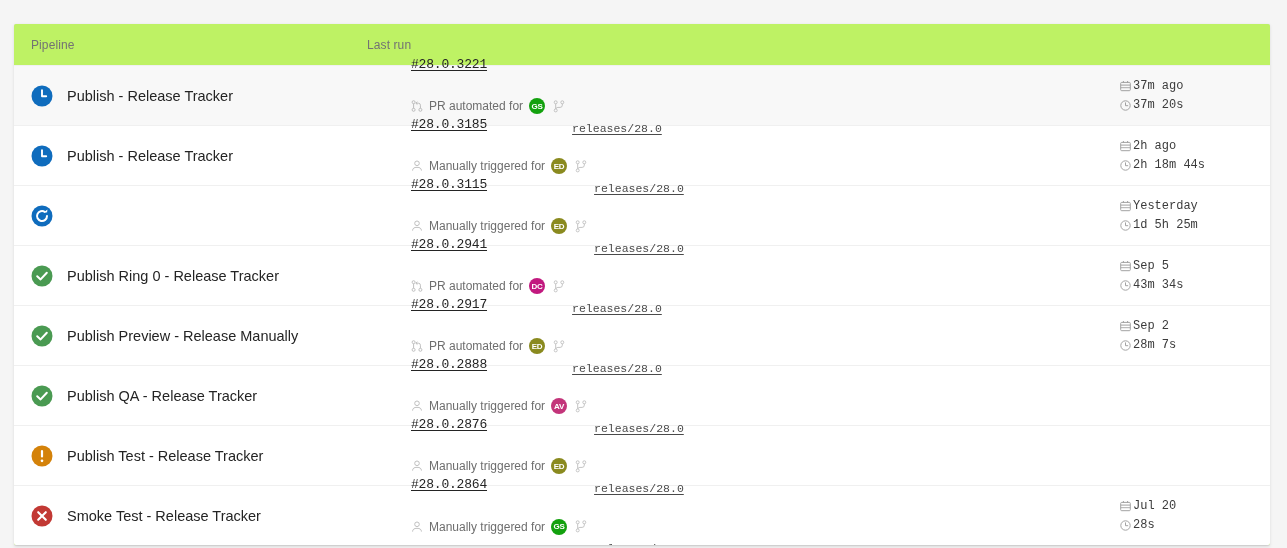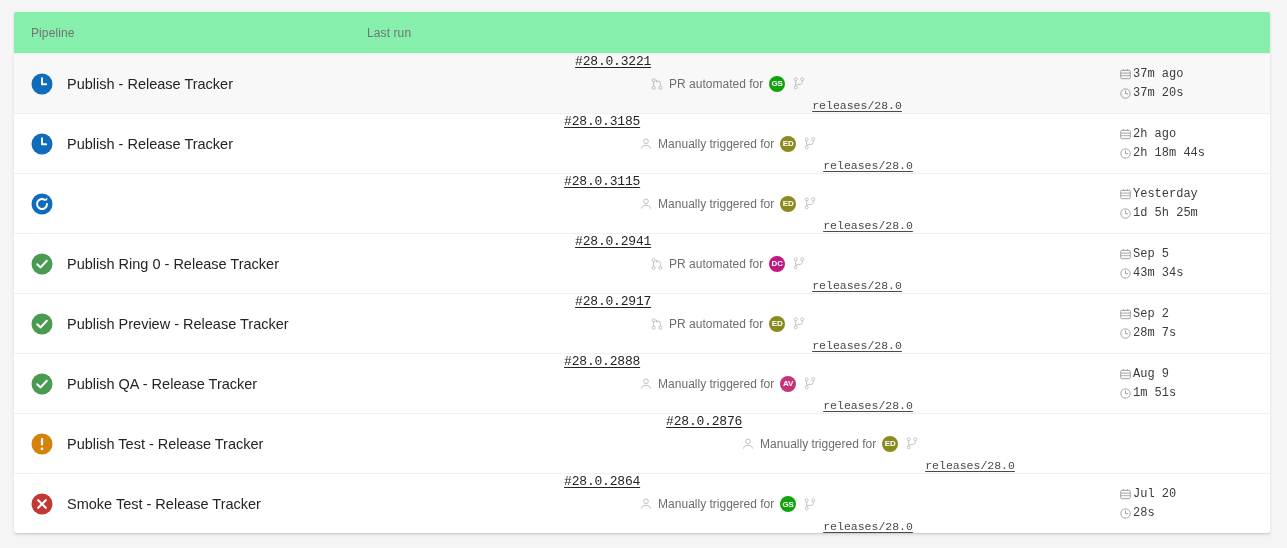--- a/index.html
+++ b/index.html
@@ -11,24 +11,24 @@
     height: 548px;
     background: #f5f5f5;
     font-family: "Liberation Sans", sans-serif;
     -webkit-font-smoothing: antialiased;
     overflow: hidden;
   }
 
   .card {
     position: absolute;
     left: 14px;
-    top: 12px;
+    top: 24px;
     width: 1256px;
     height: 521px;
-    background: #86efac;
+    background: #bef264;
     border-radius: 2px;
     box-shadow: 0 1.6px 3.6px rgba(0,0,0,0.10), 0 0.3px 0.9px rgba(0,0,0,0.08);
     overflow: hidden;
   }
 
   
   .table-head {
     display: flex;
     align-items: center;
     height: 42px;
@@ -77,21 +77,21 @@
   .pipeline-name {
     font-size: 14.5px;
     color: #242424;
     white-space: nowrap;
   }
 
   
   .cell-lastrun {
     flex: 1;
     display: flex;
-    flex-direction: row;
+    flex-direction: column;
     justify-content: center;
     padding-left: 13px;
     box-sizing: border-box;
   }
   .run-id {
     font-size: 13px;
     color: #242424;
     text-decoration: underline;
     text-underline-offset: 2px;
     cursor: pointer;
@@ -419,21 +419,21 @@
         </div>
       </div>
       <div class="row">
         <div class="cell-pipeline">
           <span class="status-icon">
             <svg viewBox="0 0 22 22">
               <circle cx="11" cy="11" r="10.5" fill="#4a9a52"></circle>
               <path d="M6.2 11.2 L9.6 14.4 L15.8 7.7" stroke="#fff" stroke-width="2" fill="none" stroke-linecap="round" stroke-linejoin="round"></path>
             </svg>
           </span>
-          <span class="pipeline-name">Publish Preview - Release Tracker</span>
+          <span class="pipeline-name">Publish Preview - Release Manually</span>
         </div>
         <div class="cell-lastrun">
           <span class="run-id">#28.0.2917</span>
           <span class="run-meta">
             <span class="trigger-icon">
               <svg viewBox="0 0 12 12">
                 <circle cx="2.6" cy="2.2" r="1.5" fill="none" stroke="#8a8a8a" stroke-width="1"></circle>
                 <circle cx="2.6" cy="9.8" r="1.5" fill="none" stroke="#8a8a8a" stroke-width="1"></circle>
                 <circle cx="9.4" cy="9.8" r="1.5" fill="none" stroke="#8a8a8a" stroke-width="1"></circle>
                 <path d="M2.6 3.7 V8.3" stroke="#8a8a8a" stroke-width="1" fill="none"></path>
@@ -504,129 +504,107 @@
                 <circle cx="2.7" cy="2.3" r="1.5" fill="none" stroke="#8a8a8a" stroke-width="1"></circle>
                 <circle cx="2.7" cy="10.4" r="1.5" fill="none" stroke="#8a8a8a" stroke-width="1"></circle>
                 <circle cx="9.3" cy="2.3" r="1.5" fill="none" stroke="#8a8a8a" stroke-width="1"></circle>
                 <path d="M2.7 3.8 V8.9" stroke="#8a8a8a" stroke-width="1" fill="none"></path>
                 <path d="M9.3 3.8 V5.2 A2.2 2.2 0 0 1 7.1 7.4 H4.9 A2.2 2.2 0 0 0 2.7 9.1" stroke="#8a8a8a" stroke-width="1" fill="none"></path>
               </svg>
             </span>
             <span class="branch-name">releases/28.0</span>
           </span>
         </div>
+      </div>
+      <div class="row">
+        <div class="cell-pipeline">
+          <span class="status-icon">
+            <svg viewBox="0 0 22 22">
+              <circle cx="11" cy="11" r="10.5" fill="#d4820a"></circle>
+              <rect x="9.9" y="5" width="2.2" height="7.6" rx="1.1" fill="#fff"></rect>
+              <circle cx="11" cy="15.8" r="1.35" fill="#fff"></circle>
+            </svg>
+          </span>
+          <span class="pipeline-name">Publish Test - Release Tracker</span>
+        </div>
+        <div class="cell-lastrun">
+          <span class="run-id">#28.0.2876</span>
+          <span class="run-meta">
+            <span class="trigger-icon">
+              <svg viewBox="0 0 12 12">
+                <circle cx="6" cy="3.3" r="2.3" fill="none" stroke="#8a8a8a" stroke-width="1"></circle>
+                <path d="M1.6 10.6 a4.4 3.3 0 0 1 8.8 0" fill="none" stroke="#8a8a8a" stroke-width="1"></path>
+              </svg>
+            </span>
+            <span class="trigger-text">Manually triggered for</span>
+            <span class="avatar" style="background:#8a8a1f">ED</span>
+            <span class="branch-icon">
+              <svg viewBox="0 0 12 13">
+                <circle cx="2.7" cy="2.3" r="1.5" fill="none" stroke="#8a8a8a" stroke-width="1"></circle>
+                <circle cx="2.7" cy="10.4" r="1.5" fill="none" stroke="#8a8a8a" stroke-width="1"></circle>
+                <circle cx="9.3" cy="2.3" r="1.5" fill="none" stroke="#8a8a8a" stroke-width="1"></circle>
+                <path d="M2.7 3.8 V8.9" stroke="#8a8a8a" stroke-width="1" fill="none"></path>
+                <path d="M9.3 3.8 V5.2 A2.2 2.2 0 0 1 7.1 7.4 H4.9 A2.2 2.2 0 0 0 2.7 9.1" stroke="#8a8a8a" stroke-width="1" fill="none"></path>
+              </svg>
+            </span>
+            <span class="branch-name">releases/28.0</span>
+          </span>
+        </div>
+      </div>
+      <div class="row">
+        <div class="cell-pipeline">
+          <span class="status-icon">
+            <svg viewBox="0 0 22 22">
+              <circle cx="11" cy="11" r="10.5" fill="#c23934"></circle>
+              <path d="M7.2 7.2 L14.8 14.8 M14.8 7.2 L7.2 14.8" stroke="#fff" stroke-width="2.1" stroke-linecap="round"></path>
+            </svg>
+          </span>
+          <span class="pipeline-name">Smoke Test - Release Tracker</span>
+        </div>
+        <div class="cell-lastrun">
+          <span class="run-id">#28.0.2864</span>
+          <span class="run-meta">
+            <span class="trigger-icon">
+              <svg viewBox="0 0 12 12">
+                <circle cx="6" cy="3.3" r="2.3" fill="none" stroke="#8a8a8a" stroke-width="1"></circle>
+                <path d="M1.6 10.6 a4.4 3.3 0 0 1 8.8 0" fill="none" stroke="#8a8a8a" stroke-width="1"></path>
+              </svg>
+            </span>
+            <span class="trigger-text">Manually triggered for</span>
+            <span class="avatar" style="background:#13a10e">GS</span>
+            <span class="branch-icon">
+              <svg viewBox="0 0 12 13">
+                <circle cx="2.7" cy="2.3" r="1.5" fill="none" stroke="#8a8a8a" stroke-width="1"></circle>
+                <circle cx="2.7" cy="10.4" r="1.5" fill="none" stroke="#8a8a8a" stroke-width="1"></circle>
+                <circle cx="9.3" cy="2.3" r="1.5" fill="none" stroke="#8a8a8a" stroke-width="1"></circle>
+                <path d="M2.7 3.8 V8.9" stroke="#8a8a8a" stroke-width="1" fill="none"></path>
+                <path d="M9.3 3.8 V5.2 A2.2 2.2 0 0 1 7.1 7.4 H4.9 A2.2 2.2 0 0 0 2.7 9.1" stroke="#8a8a8a" stroke-width="1" fill="none"></path>
+              </svg>
+            </span>
+            <span class="branch-name">releases/28.0</span>
+          </span>
+        </div>
         <div class="cell-time">
           <span class="time-line">
             <span class="tico">
               <svg viewBox="0 0 11 11">
                 <rect x="0.7" y="1.4" width="9.6" height="8.3" rx="1" fill="none" stroke="#6b6b6b" stroke-width="1"></rect>
                 <path d="M0.7 4.1 H10.3" stroke="#6b6b6b" stroke-width="1"></path>
                 <path d="M0.7 6.7 H10.3" stroke="#6b6b6b" stroke-width="0.9"></path>
                 <path d="M3.4 1.4 V0.3 M7.6 1.4 V0.3" stroke="#6b6b6b" stroke-width="1" stroke-linecap="round"></path>
               </svg>
             </span>
-            <span>Aug 9</span>
+            <span>Jul 20</span>
           </span>
           <span class="time-line">
             <span class="tico">
               <svg viewBox="0 0 11 11">
                 <circle cx="5.5" cy="5.5" r="4.7" fill="none" stroke="#6b6b6b" stroke-width="1"></circle>
                 <path d="M5.5 2.8 V5.7 H7.8" stroke="#6b6b6b" stroke-width="1" fill="none" stroke-linecap="round" stroke-linejoin="round"></path>
               </svg>
             </span>
-            <span>1m 51s</span>
-          </span>
-        </div>
-      </div>
-      <div class="row">
-        <div class="cell-pipeline">
-          <span class="status-icon">
-            <svg viewBox="0 0 22 22">
-              <circle cx="11" cy="11" r="10.5" fill="#d4820a"></circle>
-              <rect x="9.9" y="5" width="2.2" height="7.6" rx="1.1" fill="#fff"></rect>
-              <circle cx="11" cy="15.8" r="1.35" fill="#fff"></circle>
-            </svg>
-          </span>
-          <span class="pipeline-name">Publish Test - Release Tracker</span>
-        </div>
-        <div class="cell-lastrun">
-          <span class="run-id">#28.0.2876</span>
-          <span class="run-meta">
-            <span class="trigger-icon">
-              <svg viewBox="0 0 12 12">
-                <circle cx="6" cy="3.3" r="2.3" fill="none" stroke="#8a8a8a" stroke-width="1"></circle>
-                <path d="M1.6 10.6 a4.4 3.3 0 0 1 8.8 0" fill="none" stroke="#8a8a8a" stroke-width="1"></path>
-              </svg>
-            </span>
-            <span class="trigger-text">Manually triggered for</span>
-            <span class="avatar" style="background:#8a8a1f">ED</span>
-            <span class="branch-icon">
-              <svg viewBox="0 0 12 13">
-                <circle cx="2.7" cy="2.3" r="1.5" fill="none" stroke="#8a8a8a" stroke-width="1"></circle>
-                <circle cx="2.7" cy="10.4" r="1.5" fill="none" stroke="#8a8a8a" stroke-width="1"></circle>
-                <circle cx="9.3" cy="2.3" r="1.5" fill="none" stroke="#8a8a8a" stroke-width="1"></circle>
-                <path d="M2.7 3.8 V8.9" stroke="#8a8a8a" stroke-width="1" fill="none"></path>
-                <path d="M9.3 3.8 V5.2 A2.2 2.2 0 0 1 7.1 7.4 H4.9 A2.2 2.2 0 0 0 2.7 9.1" stroke="#8a8a8a" stroke-width="1" fill="none"></path>
-              </svg>
-            </span>
-            <span class="branch-name">releases/28.0</span>
-          </span>
-        </div>
-      </div>
-      <div class="row">
-        <div class="cell-pipeline">
-          <span class="status-icon">
-            <svg viewBox="0 0 22 22">
-              <circle cx="11" cy="11" r="10.5" fill="#c23934"></circle>
-              <path d="M7.2 7.2 L14.8 14.8 M14.8 7.2 L7.2 14.8" stroke="#fff" stroke-width="2.1" stroke-linecap="round"></path>
-            </svg>
-          </span>
-          <span class="pipeline-name">Smoke Test - Release Tracker</span>
-        </div>
-        <div class="cell-lastrun">
-          <span class="run-id">#28.0.2864</span>
-          <span class="run-meta">
-            <span class="trigger-icon">
-              <svg viewBox="0 0 12 12">
-                <circle cx="6" cy="3.3" r="2.3" fill="none" stroke="#8a8a8a" stroke-width="1"></circle>
-                <path d="M1.6 10.6 a4.4 3.3 0 0 1 8.8 0" fill="none" stroke="#8a8a8a" stroke-width="1"></path>
-              </svg>
-            </span>
-            <span class="trigger-text">Manually triggered for</span>
-            <span class="avatar" style="background:#13a10e">GS</span>
-            <span class="branch-icon">
-              <svg viewBox="0 0 12 13">
-                <circle cx="2.7" cy="2.3" r="1.5" fill="none" stroke="#8a8a8a" stroke-width="1"></circle>
-                <circle cx="2.7" cy="10.4" r="1.5" fill="none" stroke="#8a8a8a" stroke-width="1"></circle>
-                <circle cx="9.3" cy="2.3" r="1.5" fill="none" stroke="#8a8a8a" stroke-width="1"></circle>
-                <path d="M2.7 3.8 V8.9" stroke="#8a8a8a" stroke-width="1" fill="none"></path>
-                <path d="M9.3 3.8 V5.2 A2.2 2.2 0 0 1 7.1 7.4 H4.9 A2.2 2.2 0 0 0 2.7 9.1" stroke="#8a8a8a" stroke-width="1" fill="none"></path>
-              </svg>
-            </span>
-            <span class="branch-name">releases/28.0</span>
-          </span>
-        </div>
-        <div class="cell-time">
-          <span class="time-line">
-            <span class="tico">
-              <svg viewBox="0 0 11 11">
-                <rect x="0.7" y="1.4" width="9.6" height="8.3" rx="1" fill="none" stroke="#6b6b6b" stroke-width="1"></rect>
-                <path d="M0.7 4.1 H10.3" stroke="#6b6b6b" stroke-width="1"></path>
-                <path d="M0.7 6.7 H10.3" stroke="#6b6b6b" stroke-width="0.9"></path>
-                <path d="M3.4 1.4 V0.3 M7.6 1.4 V0.3" stroke="#6b6b6b" stroke-width="1" stroke-linecap="round"></path>
-              </svg>
-            </span>
-            <span>Jul 20</span>
-          </span>
-          <span class="time-line">
-            <span class="tico">
-              <svg viewBox="0 0 11 11">
-                <circle cx="5.5" cy="5.5" r="4.7" fill="none" stroke="#6b6b6b" stroke-width="1"></circle>
-                <path d="M5.5 2.8 V5.7 H7.8" stroke="#6b6b6b" stroke-width="1" fill="none" stroke-linecap="round" stroke-linejoin="round"></path>
-              </svg>
-            </span>
             <span>28s</span>
           </span>
         </div>
       </div>
     </div>
 
 </div>
 
 </body></html>

